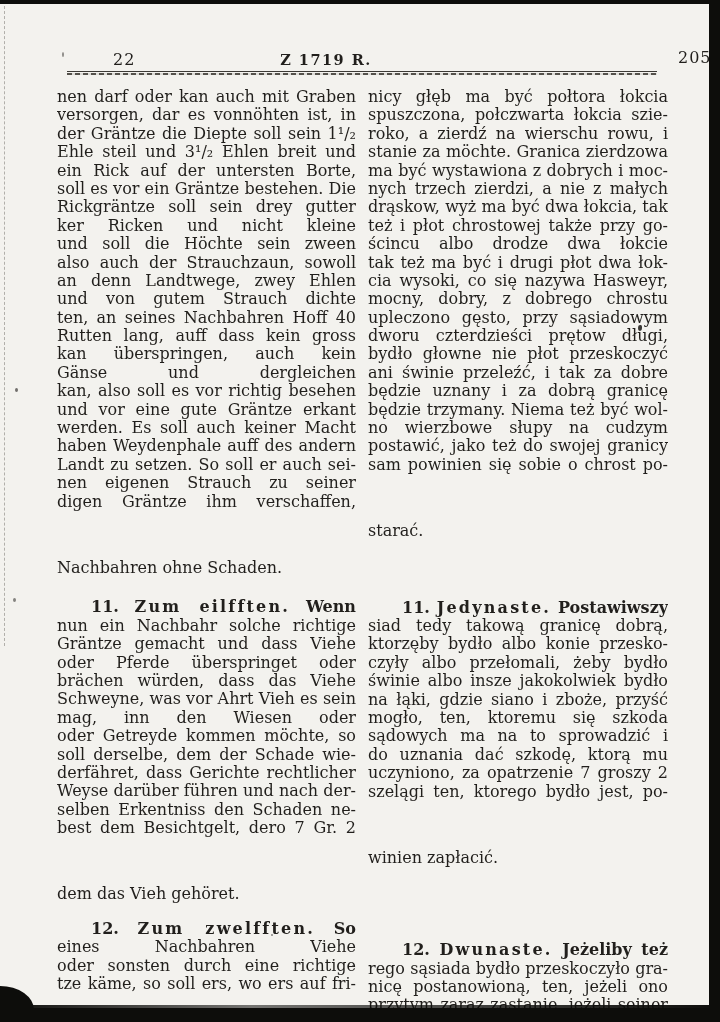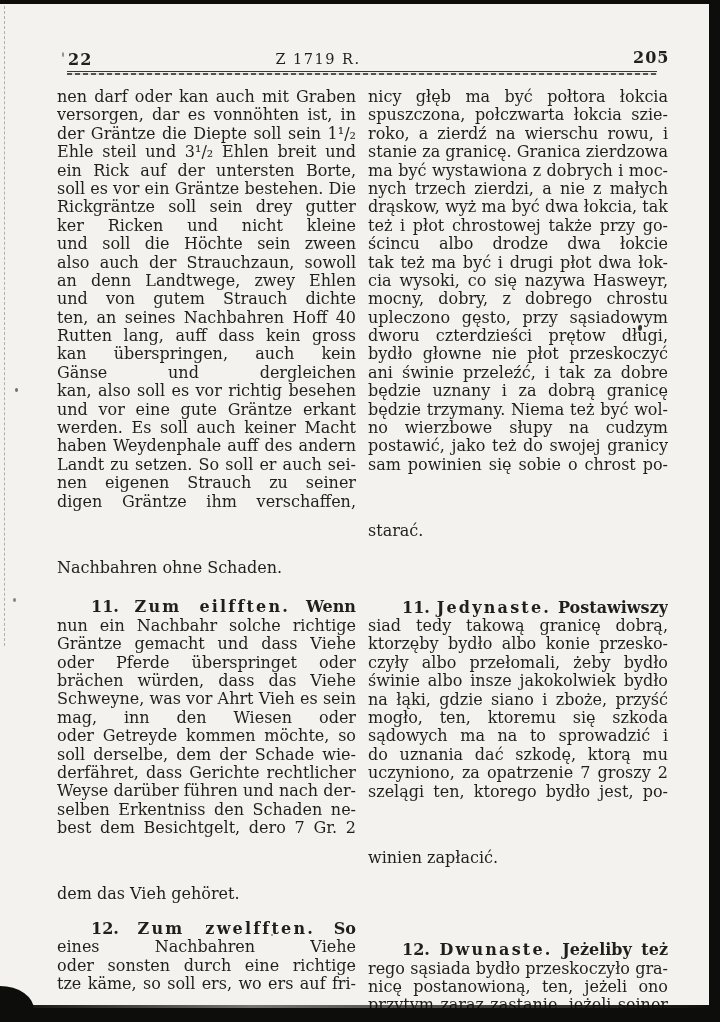--- a/index.html
+++ b/index.html
@@ -13,25 +13,25 @@
   .edge-right{position:absolute;left:709px;top:0;width:11px;height:1022px;background:var(--edge,#0d0d0b);}
   .edge-bottom{position:absolute;left:0;top:1008px;width:720px;height:14px;background:var(--edge,#0d0d0b);}
   .edge-bottom:before{content:"";position:absolute;left:0;top:-3px;width:100%;height:3px;
     background:linear-gradient(90deg,#0d0d0b 0%,rgba(13,13,11,.55) 35%,rgba(13,13,11,.8) 70%,#0d0d0b 100%);}
   .corner-bl{position:absolute;left:0;top:986px;width:34px;height:24px;background:var(--edge,#0d0d0b);
     border-top-right-radius:100% 100%;}
   .margin-line{position:absolute;left:4px;top:6px;height:640px;width:0;
     border-left:1px dashed #8e8c86;opacity:.65;}
 
   .header{position:absolute;left:0;top:0;width:720px;height:90px;}
-  .pn{position:absolute;font-size:16px;font-weight:bold;letter-spacing:1px;}
+  .pn{position:absolute;font-size:16px;font-weight:normal;letter-spacing:1px;margin-left:45px;}
   .pn.left{left:68px;top:50px;}
   .pn.right{left:633px;top:48px;}
-  .running-title{position:absolute;left:8px;top:51px;width:620px;text-align:center;
-    font-size:14.5px;letter-spacing:1.5px;font-weight:normal;}
+  .running-title{position:absolute;left:16px;top:51px;width:620px;text-align:center;
+    font-size:14.5px;letter-spacing:1.5px;font-weight:bold;}
   .rule{position:absolute;left:67px;top:71px;width:590px;border-top:1.5px solid #3c3a36;}
   .rule:after{content:"";position:absolute;left:0;top:1px;width:100%;height:2px;
     background:repeating-linear-gradient(90deg,#55524c 0 5px,rgba(85,82,76,.15) 5px 8px);}
 
   .col{position:absolute;top:88px;width:300px;font-size:16px;}
   .col.german{left:57px;width:299px;}
   .col.polish{left:368px;}
   .para{margin:0;}
   .col.german .para:nth-child(2){margin-top:21px;}
   .col.german .para:nth-child(3){margin-top:16px;}
@@ -111,21 +111,21 @@
         <div class="line"><span>eines Nachbahren Viehe überspringet</span></div>
         <div class="line"><span>oder sonsten durch eine richtige Grän-</span></div>
         <div class="line"><span>tze käme, so soll ers, wo ers auf fri-</span></div>
       </div>
     </div>
   <div class="col polish">
       <div class="para">
         <div class="line"><span>nicy głęb ma być połtora łokcia</span></div>
         <div class="line"><span>spuszczona, połczwarta łokcia szie-</span></div>
         <div class="line"><span>roko, a zierdź na wierschu rowu, i tak</span></div>
-        <div class="line"><span>stanie za granicę. Granica zierdzowa</span></div>
+        <div class="line"><span>stanie za möchte. Granica zierdzowa</span></div>
         <div class="line"><span>ma być wystawiona z dobrych i moc-</span></div>
         <div class="line"><span>nych trzech zierdzi, a nie z małych</span></div>
         <div class="line"><span>drąskow, wyż ma być dwa łokcia, tak</span></div>
         <div class="line"><span>też i płot chrostowej także przy go-</span></div>
         <div class="line"><span>ścincu albo drodze dwa łokcie wysoki,</span></div>
         <div class="line"><span>tak też ma być i drugi płot dwa łok-</span></div>
         <div class="line"><span>cia wysoki, co się nazywa Hasweyr,</span></div>
         <div class="line"><span>mocny, dobry, z dobrego chrostu</span></div>
         <div class="line"><span>upleczono gęsto, przy sąsiadowym</span></div>
         <div class="line"><span>dworu czterdzieści prętow długi, żeby</span></div>

